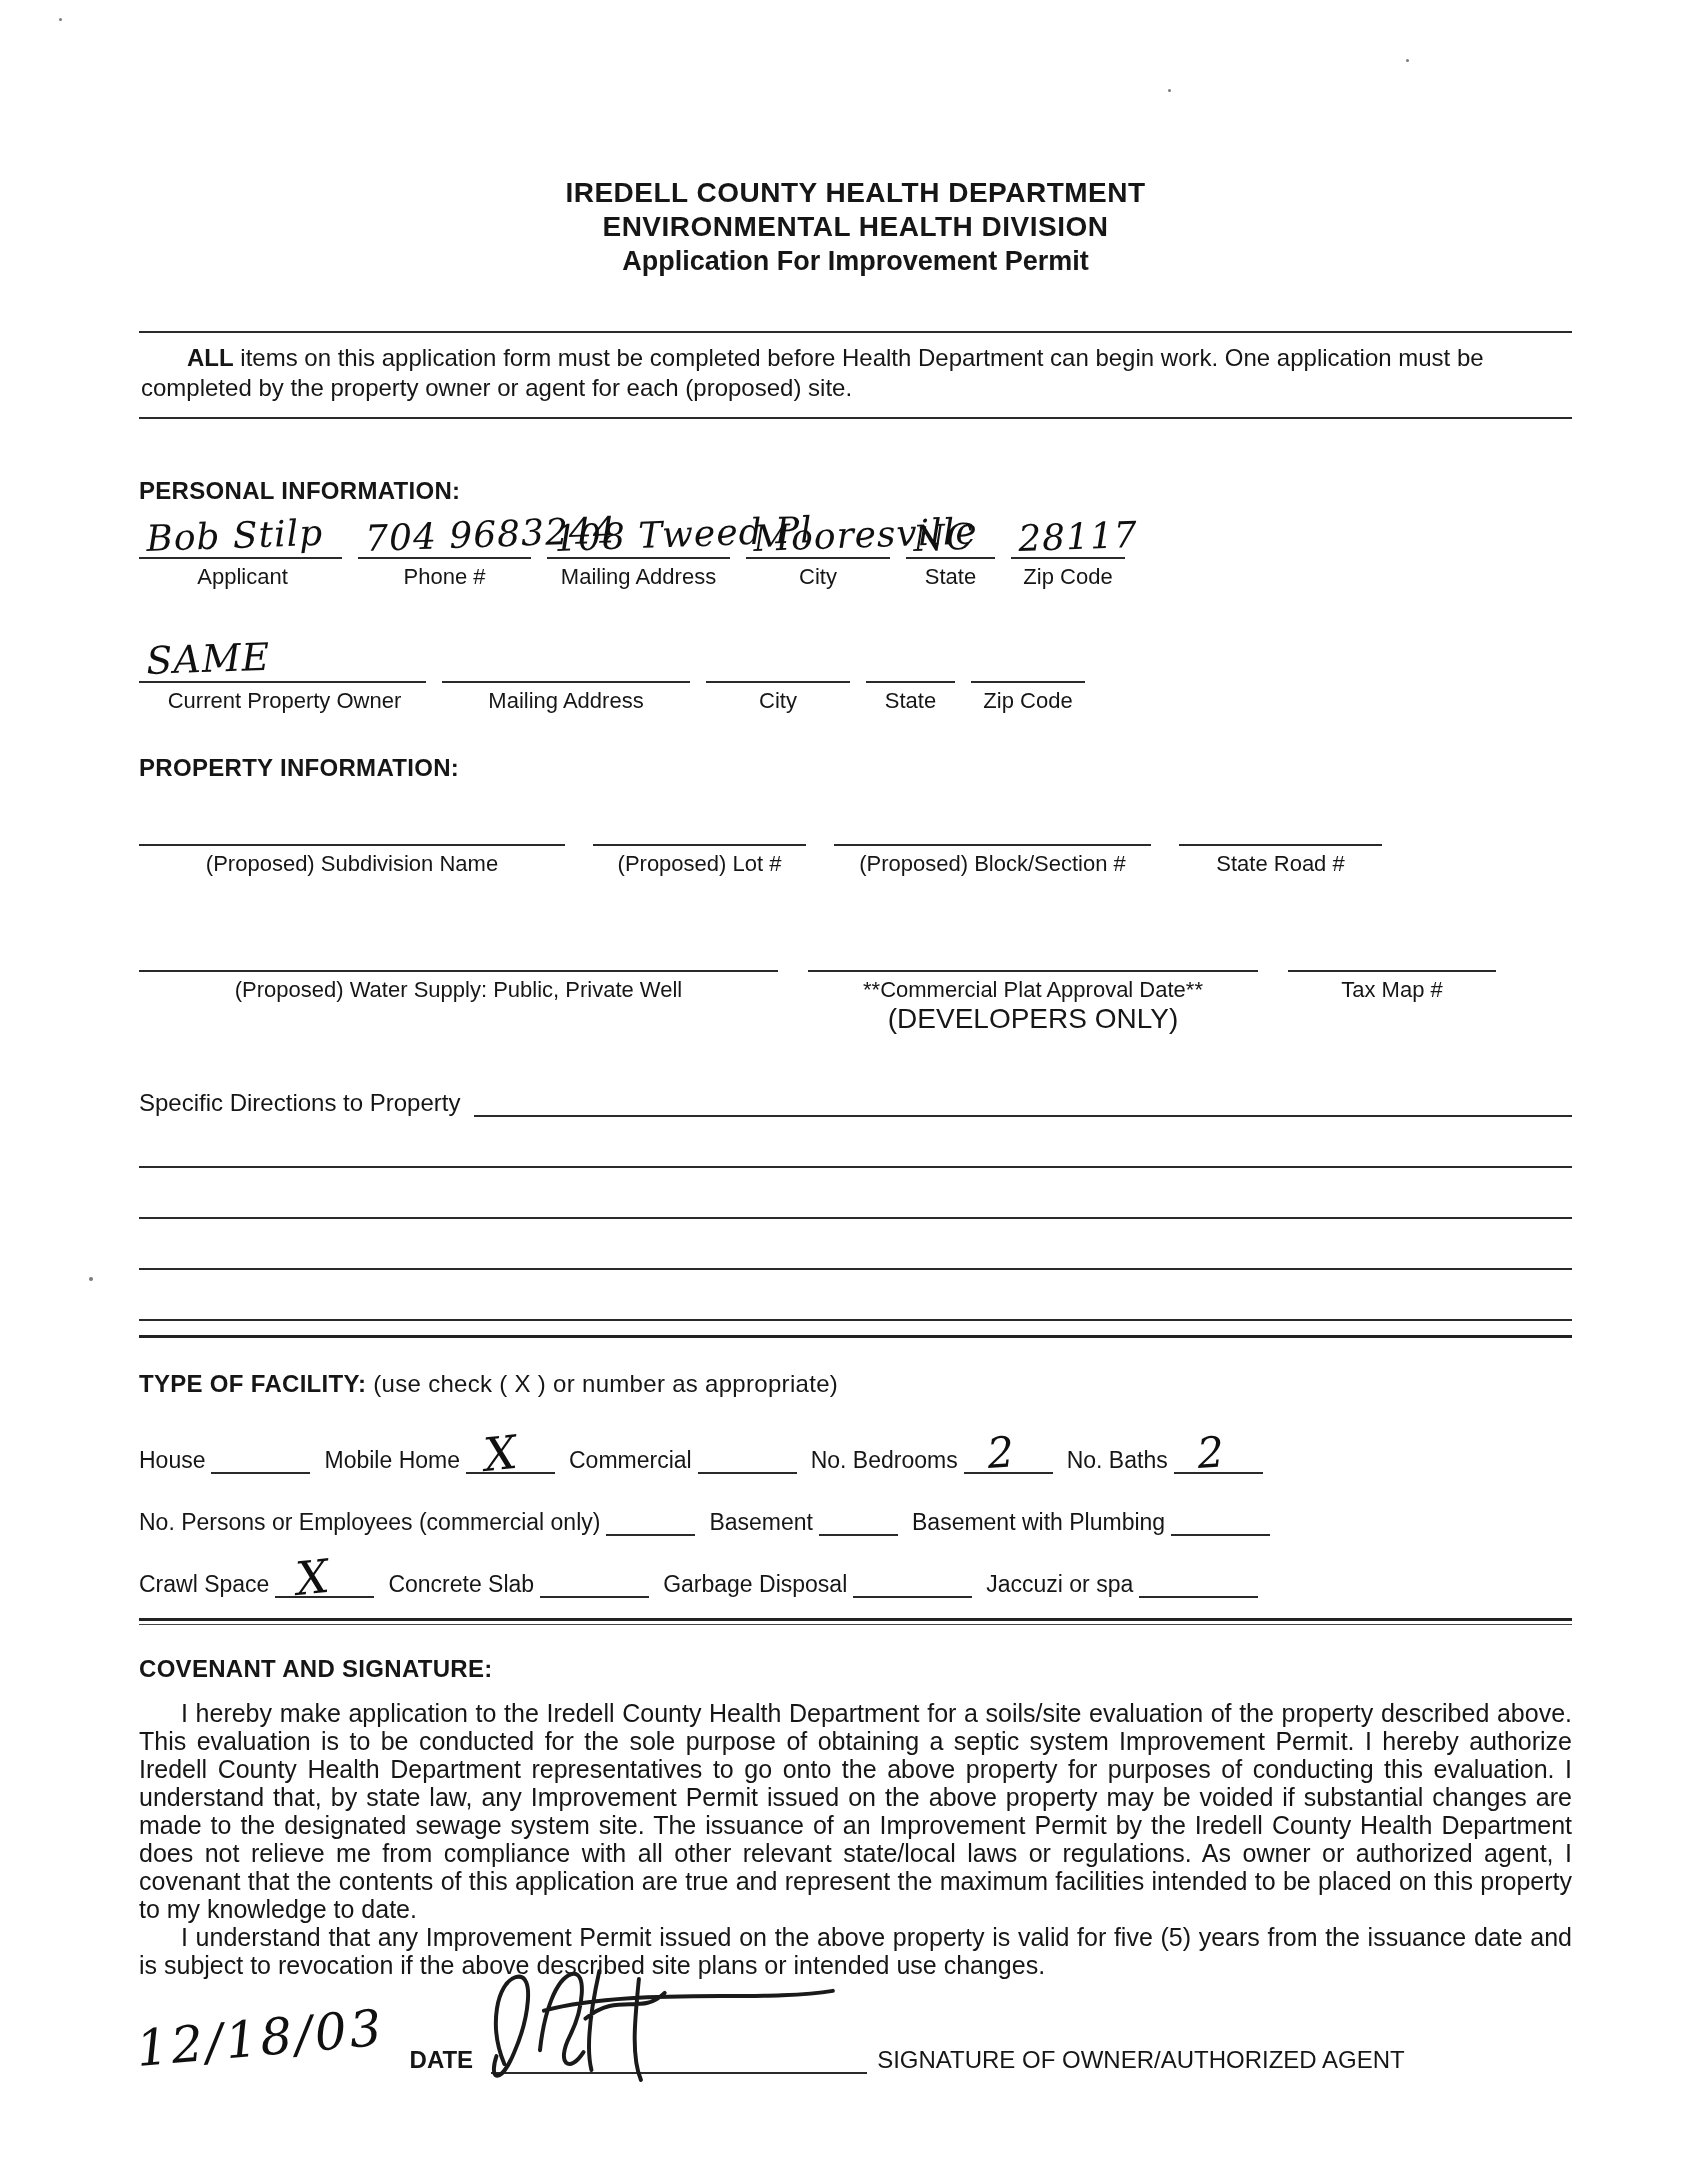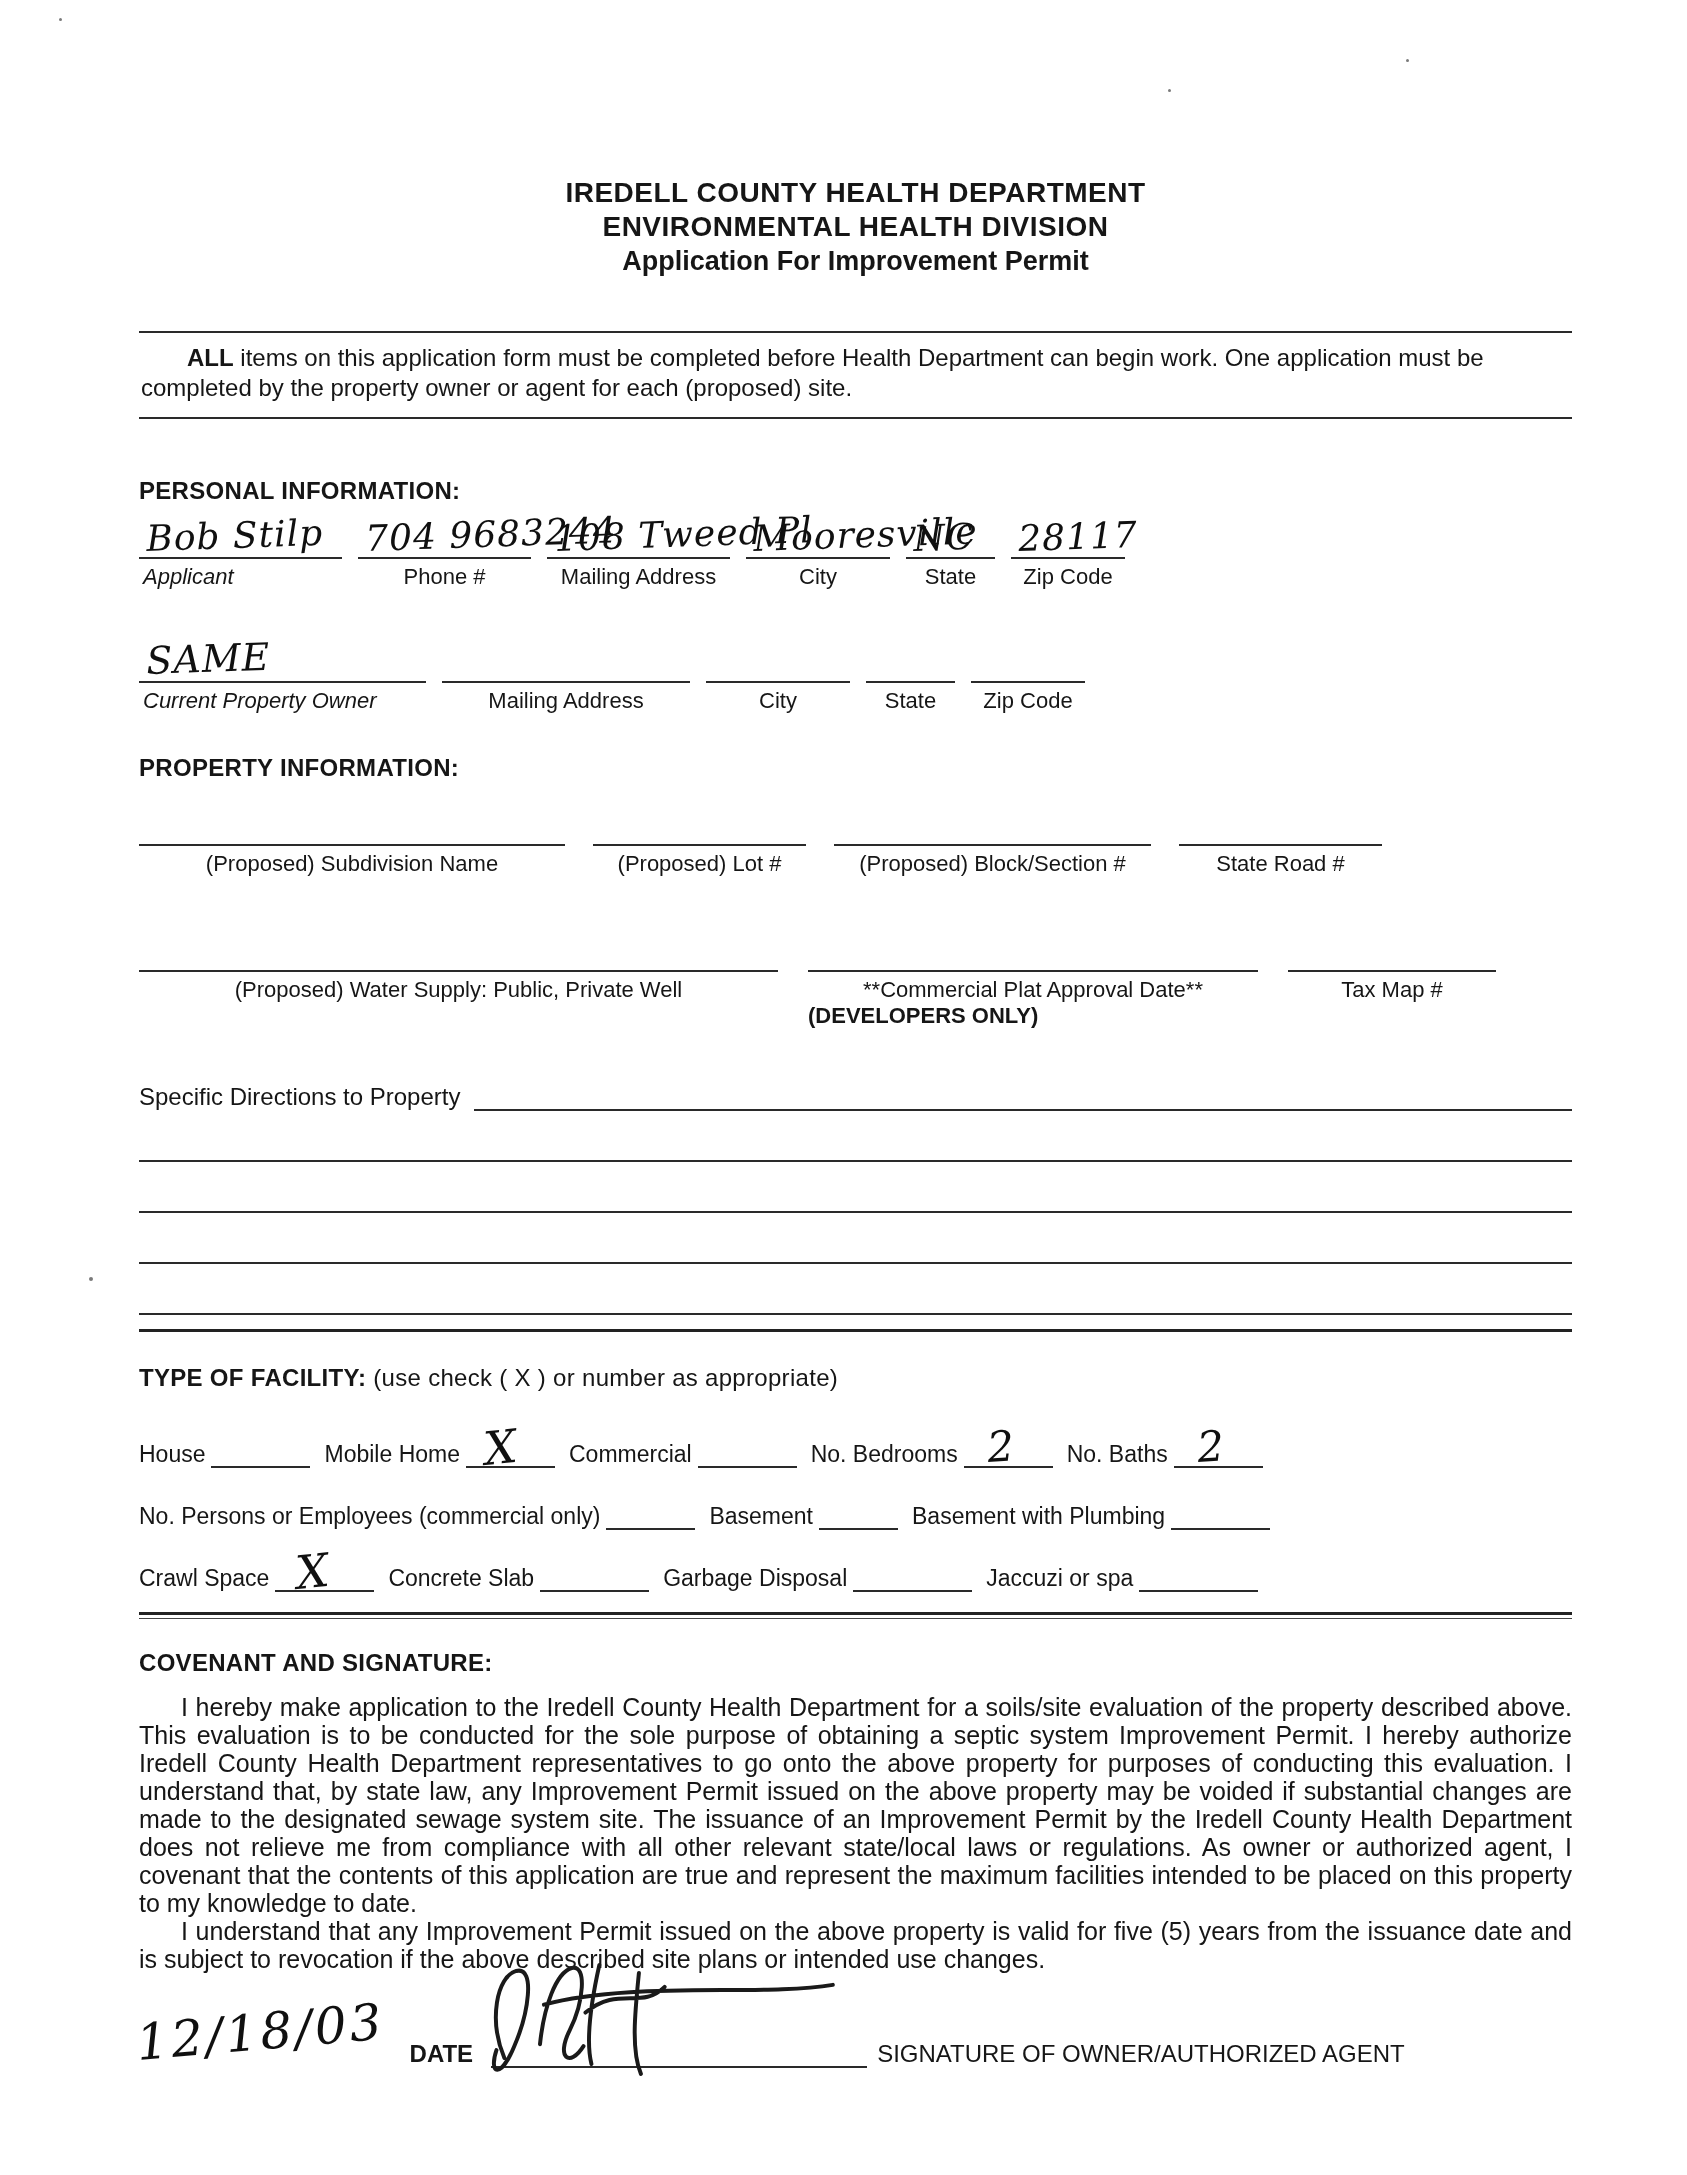--- a/index.html
+++ b/index.html
@@ -26,22 +26,22 @@
   .s-covenant{margin-top:30px;}
   .note{font-weight:normal;}
   
   .frow{display:flex;margin-top:12px;}
   .frow .field{margin-right:16px;}
   .frow.wide .field{margin-right:28px;}
   .frow.wide2 .field{margin-right:30px;}
   .field{display:flex;flex-direction:column;}
   .line{height:40px;border-bottom:2px solid #2a2a2a;position:relative;overflow:visible;}
   .flabel{font-size:22px;padding-top:5px;text-align:center;white-space:nowrap;}
-  .flabel.left{text-align:left;padding-left:4px;font-style:italic;}
-  .fsub{font-size:22px;white-space:nowrap;font-weight:bold;}
+  .flabel.left{text-align:center;padding-left:4px;}
+  .fsub{font-size:28px;text-align:center;white-space:nowrap;}
   .w90{width:89px}.w115{width:114px}.w145{width:144px}.w175{width:173px}
   .w185{width:183px}.w205{width:203px}.w215{width:213px}.w250{width:248px}
   .w290{width:287px}.w320{width:317px}.w430{width:426px}.w455{width:450px}
   .w210{width:208px}.w645{width:639px}
   
   .hw{
     position:absolute;left:8px;bottom:-2px;
     font-family:"DejaVu Serif", serif;font-style:italic;
     font-size:36px;letter-spacing:1px;color:#101010;white-space:nowrap;
     transform:rotate(-2deg);transform-origin:left bottom;

